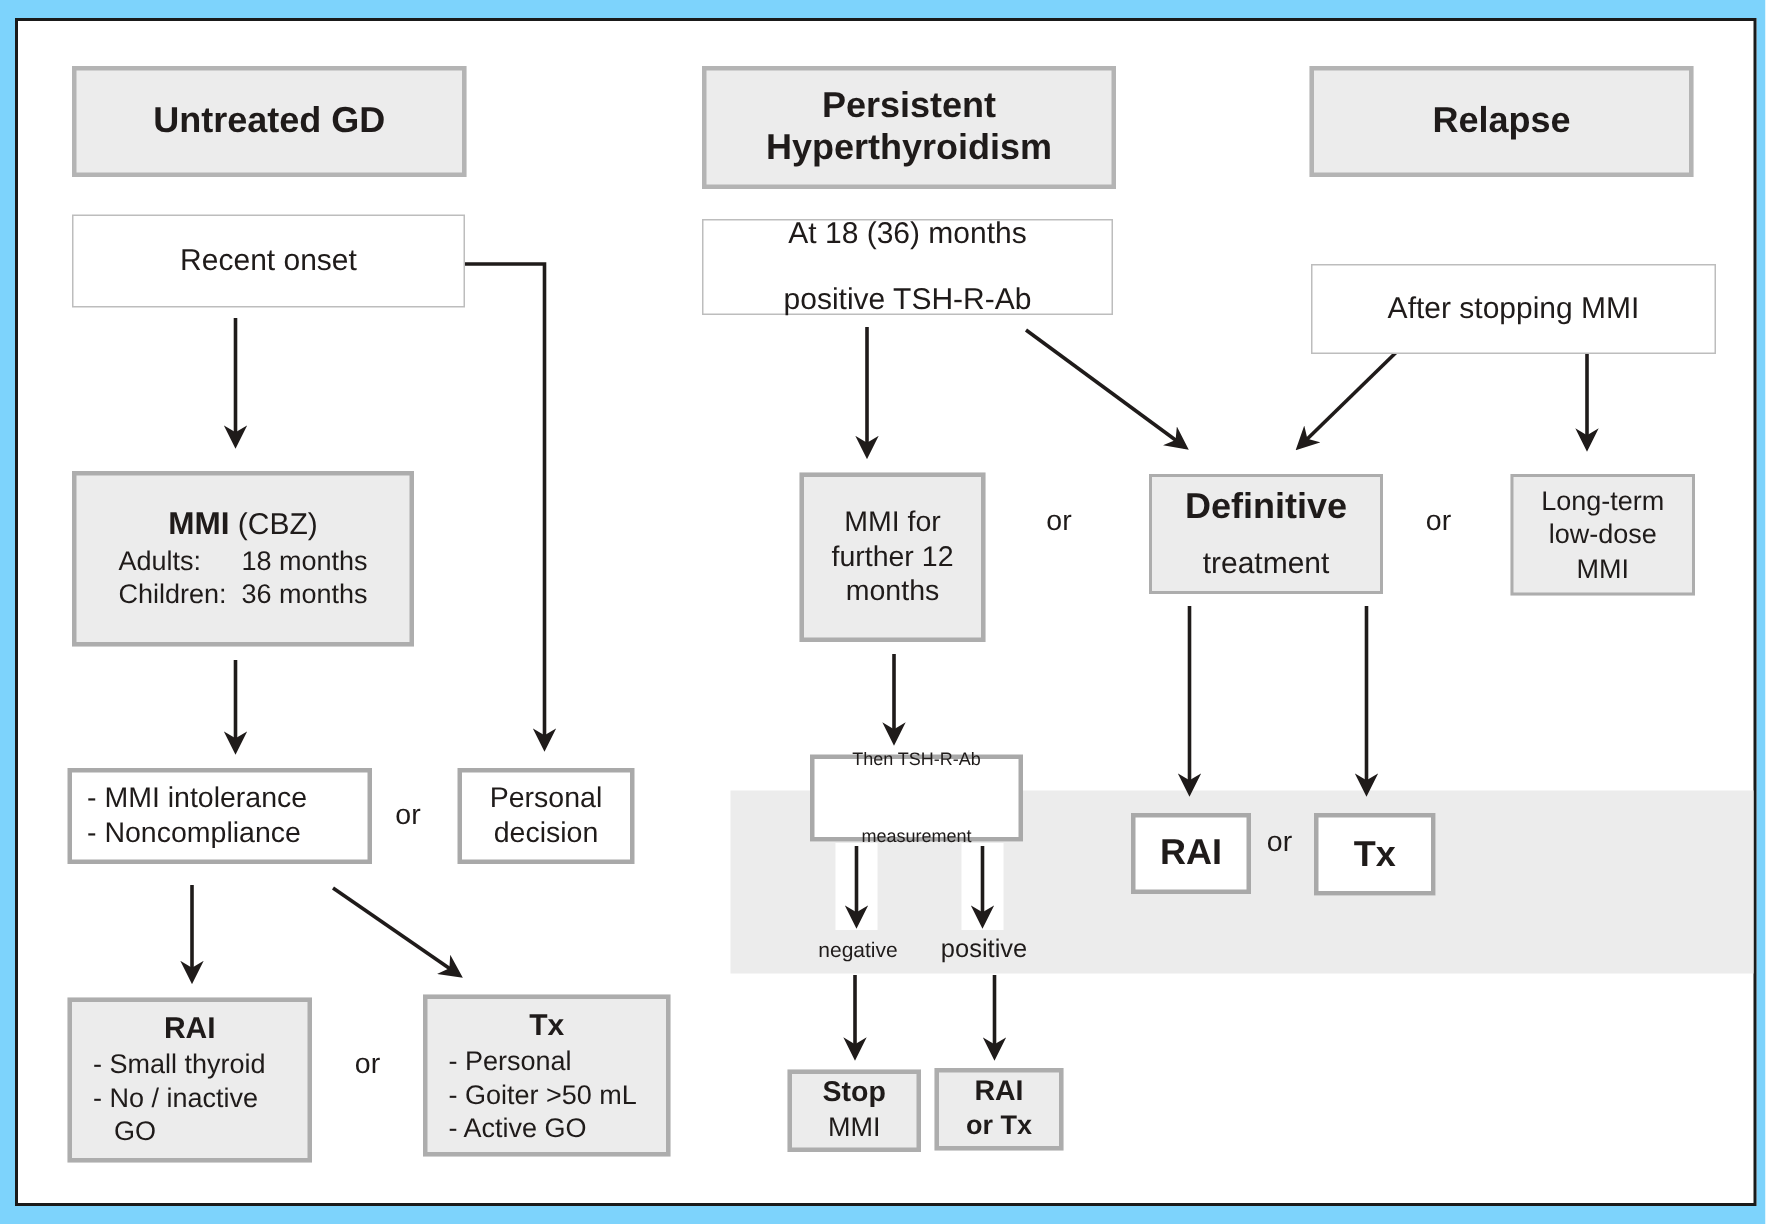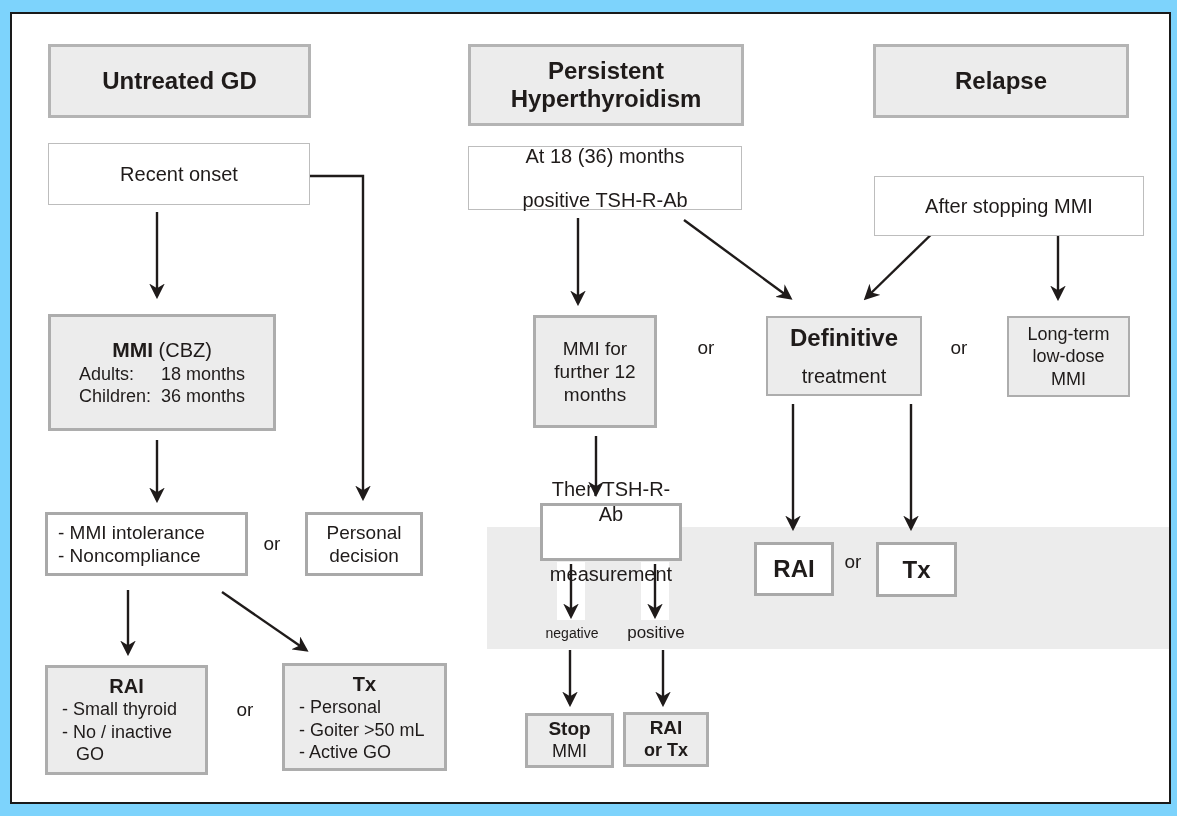--- a/index.html
+++ b/index.html
@@ -13,21 +13,21 @@
   }
   .band { position:absolute; background:#ececec; }
   .box { position:absolute; display:flex; flex-direction:column; align-items:center; justify-content:center; text-align:center; box-sizing:border-box; line-height:1.22; }
   .box-header { background:#ececec; border:3px solid #b4b4b4; font-weight:bold; font-size:24px; }
   .box-gray   { background:#ececec; border:3px solid #adadad; }
   .box-white  { background:#ffffff; border:3px solid #a9a9a9; }
   .box-thin   { background:#ffffff; border:1px solid #bdbdbd; }
   .t20 { font-size:20px; }
   .t19 { font-size:19px; }
   .t18 { font-size:18px; }
-  .t16 { font-size:20px;gap:36px; }
+  .t16 { font-size:12px;gap:36px; }
   .b   { font-weight:bold; }
   .kv  { display:grid; grid-template-columns:auto auto; column-gap:10px; text-align:left; font-size:18px; margin-top:2px; }
   .items { text-align:left; font-size:18px; width:100%; padding:0 6px 0 12px; box-sizing:border-box; }
   .items div { padding-left:16px; text-indent:-14px; line-height:1.25; }
   .floating { position:absolute; transform:translate(-50%,-50%); white-space:nowrap; }
   svg.arrows { position:absolute; left:0; top:0; z-index:3; }
   .layer-boxes { position:absolute; left:0; top:0; z-index:4; width:100%; height:100%; pointer-events:none; }
   .layer-boxes > * { pointer-events:auto; }
 </style>
 </head>

